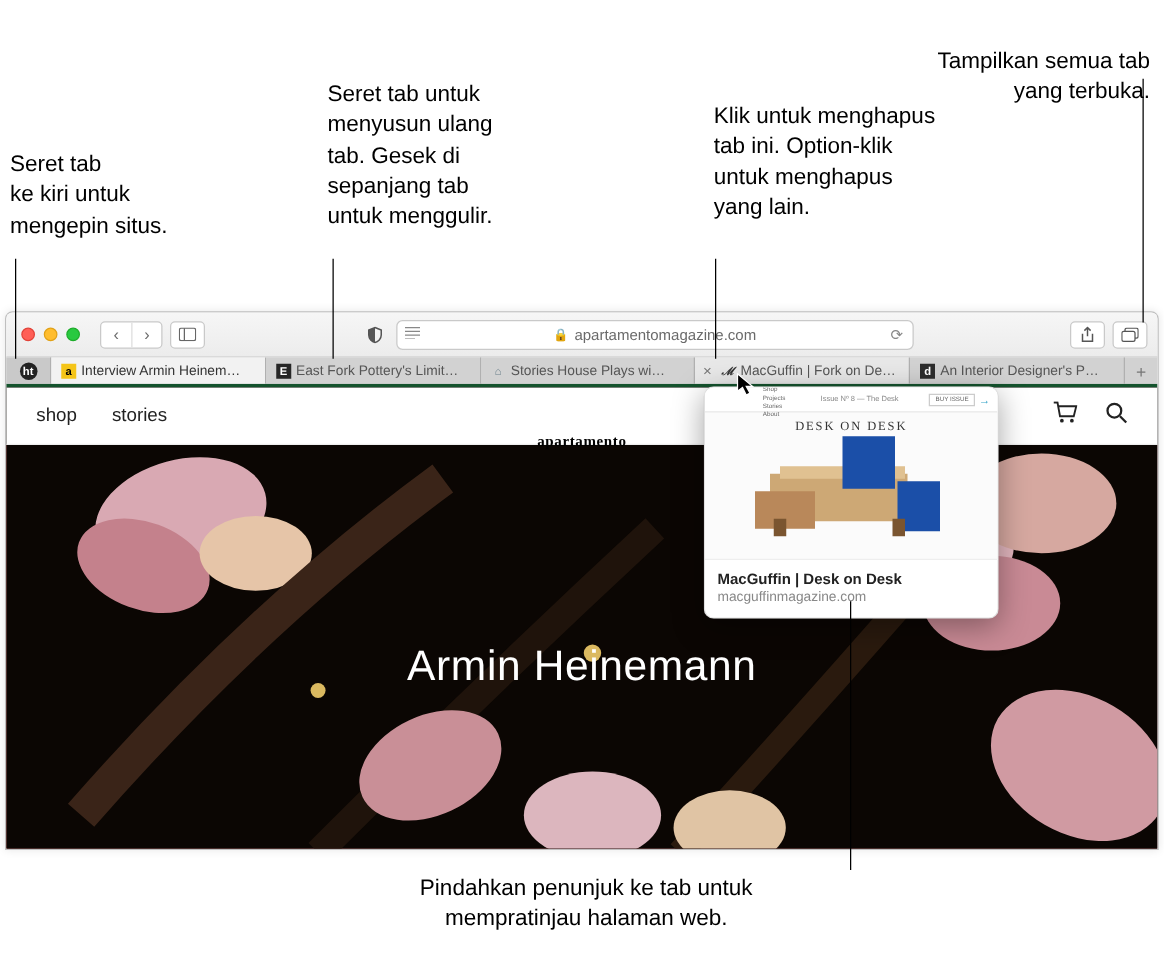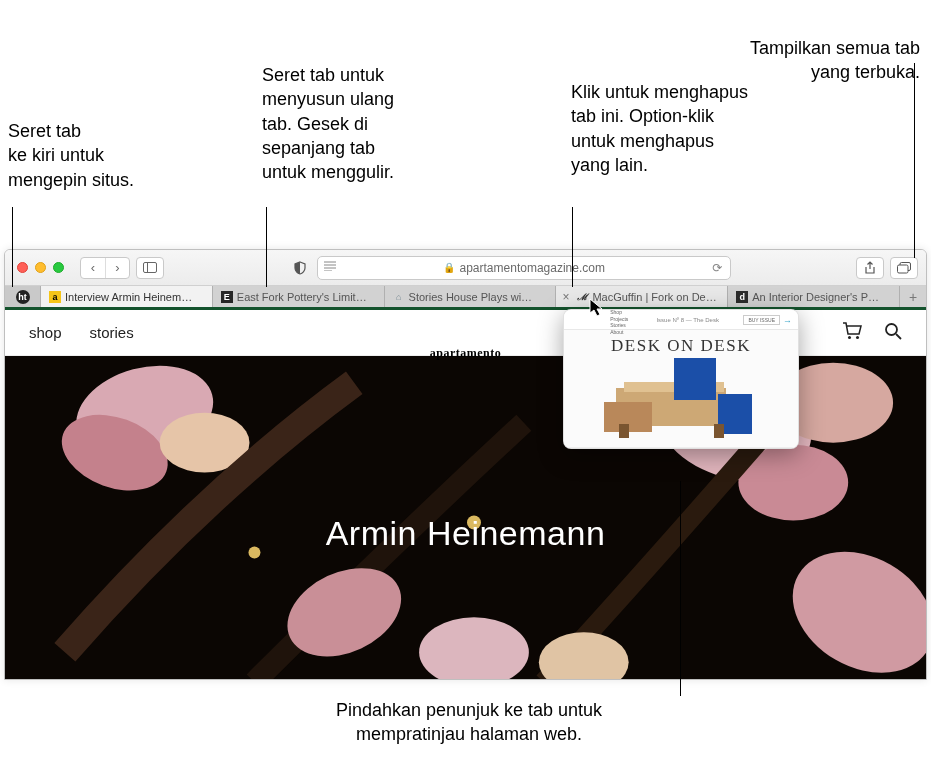--- a/index.html
+++ b/index.html
@@ -191,21 +191,21 @@
     .preview-thumb {
       height: 138px;
       background:#fbfbfb;
       position:relative;
       border-bottom:1px solid #eee;
     }
     .thumb-header { height:20px; background:#fff; border-bottom:1px solid #e8e8e8; display:flex; align-items:center; padding:0 6px; font-size:6px; color:#666; justify-content:space-between;}
     .thumb-header-left { display:flex; flex-direction:column; gap:1px; font-size:5px; line-height:1.1;}
     .thumb-header-mid { font-size:6px; color:#888;}
     .thumb-btn { border:1px solid #ccc; padding:1px 4px; font-size:5px; background:#fff;}
-    .thumb-title { text-align:center; font-size:17px; letter-spacing:1.5px; color:#333; padding:6px 0 2px; font-family: Georgia, serif;}
+    .thumb-title { text-align:center; font-size:10px; letter-spacing:1.5px; color:#333; padding:6px 0 2px; font-family: Georgia, serif;}
     .thumb-desk {
       position:relative; height:80px; margin: 0 20px;
     }
     .desk-shape { position:absolute; }
     .preview-meta { padding:8px 10px 10px; }
     .preview-title { font-size:12px; font-weight:600; color:#222; margin-bottom:2px;}
     .preview-url { font-size:11px; color:#888; }
 
     
     .cursor {
@@ -403,19 +403,23 @@
     <div class="thumb-desk">
       <div class="desk-shape" style="left:32px; top:30px; width:110px; height:38px; background:#cda875;"></div>
       <div class="desk-shape" style="left:40px; top:24px; width:100px; height:10px; background:#e0c191;"></div>
       <div class="desk-shape" style="left:20px; top:44px; width:48px; height:30px; background:#b9885a;"></div>
       <div class="desk-shape" style="left:90px; top:0px; width:42px; height:42px; background:#1b4fa8;"></div>
       <div class="desk-shape" style="left:134px; top:36px; width:34px; height:40px; background:#1b4fa8;"></div>
       <div class="desk-shape" style="left:35px; top:66px; width:10px; height:14px; background:#7a5530;"></div>
       <div class="desk-shape" style="left:130px; top:66px; width:10px; height:14px; background:#7a5530;"></div>
     </div>
   </div>
+  <div class="preview-meta">
+    <div class="preview-title">MacGuffin | Desk on Desk</div>
+    <div class="preview-url">macguffinmagazine.com</div>
+  </div>
 </div>
 
 <div class="cursor">
   <svg width="16" height="20" viewBox="0 0 16 20">
     <path d="M1 1 L1 15 L5 12 L8 18 L11 16.5 L8 11 L13 11 Z" fill="#000" stroke="#fff" stroke-width="1"></path>
   </svg>
 </div>
 
 </body></html>

